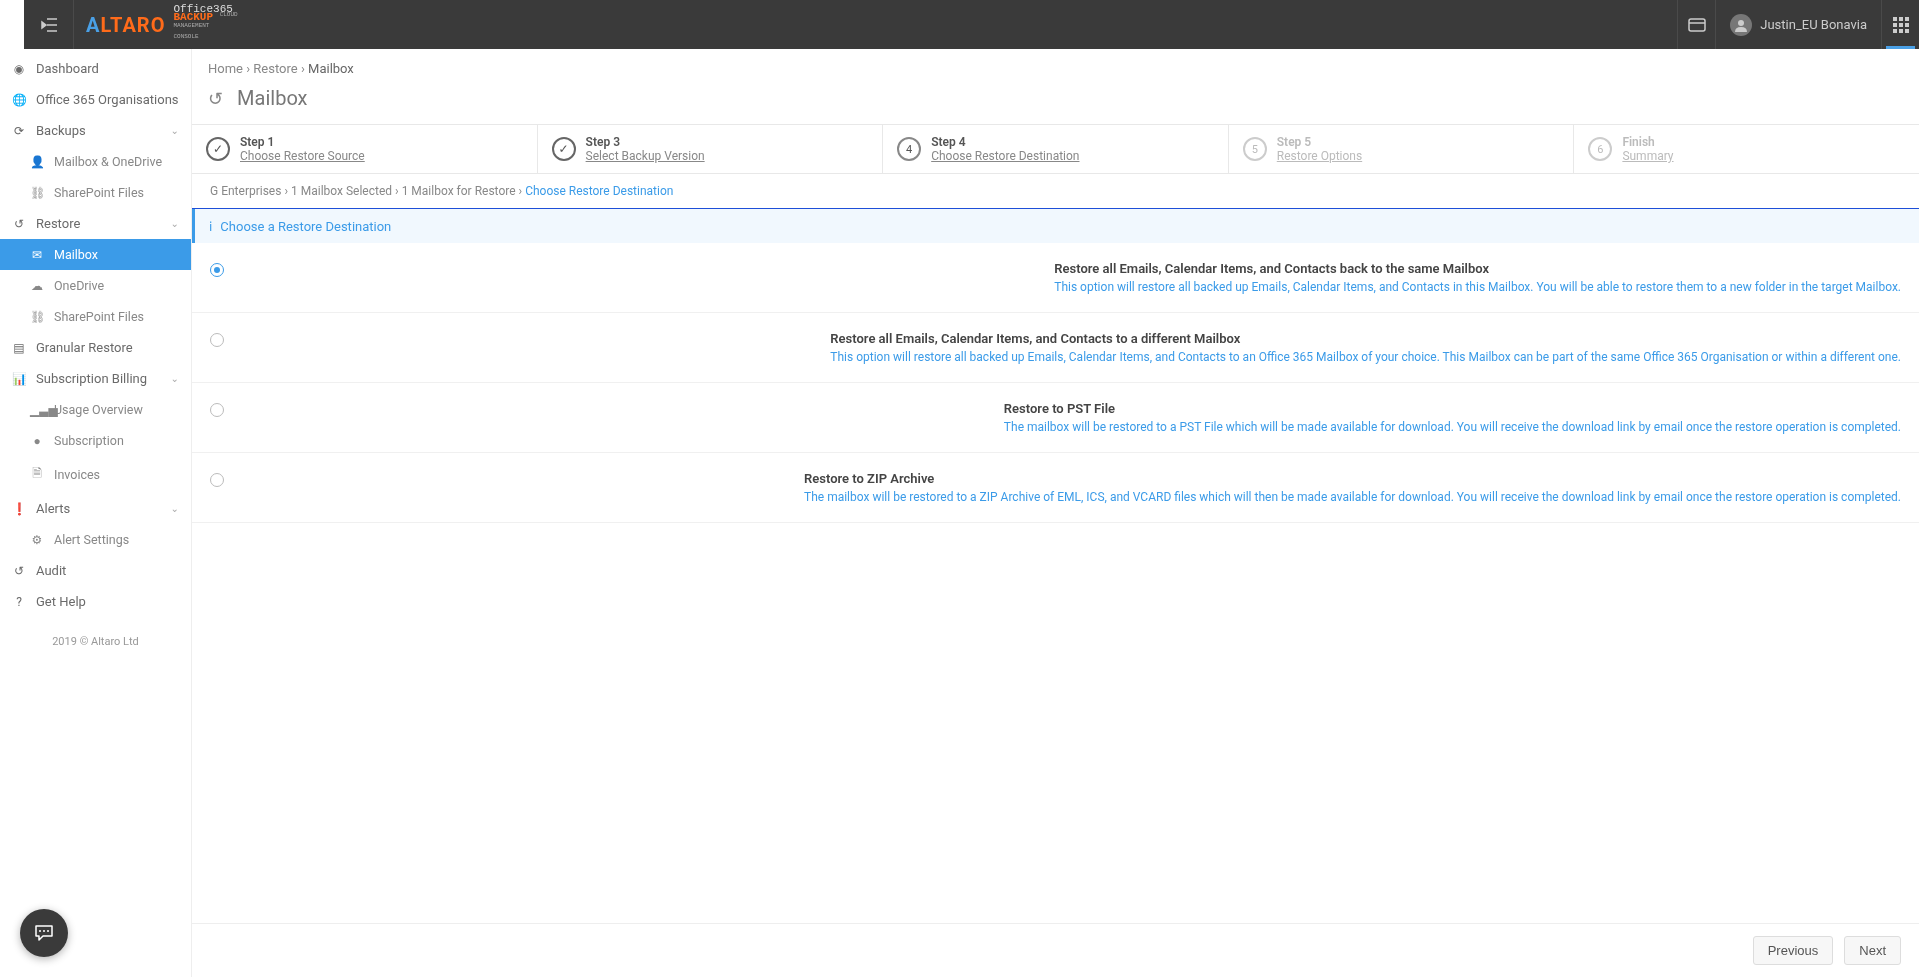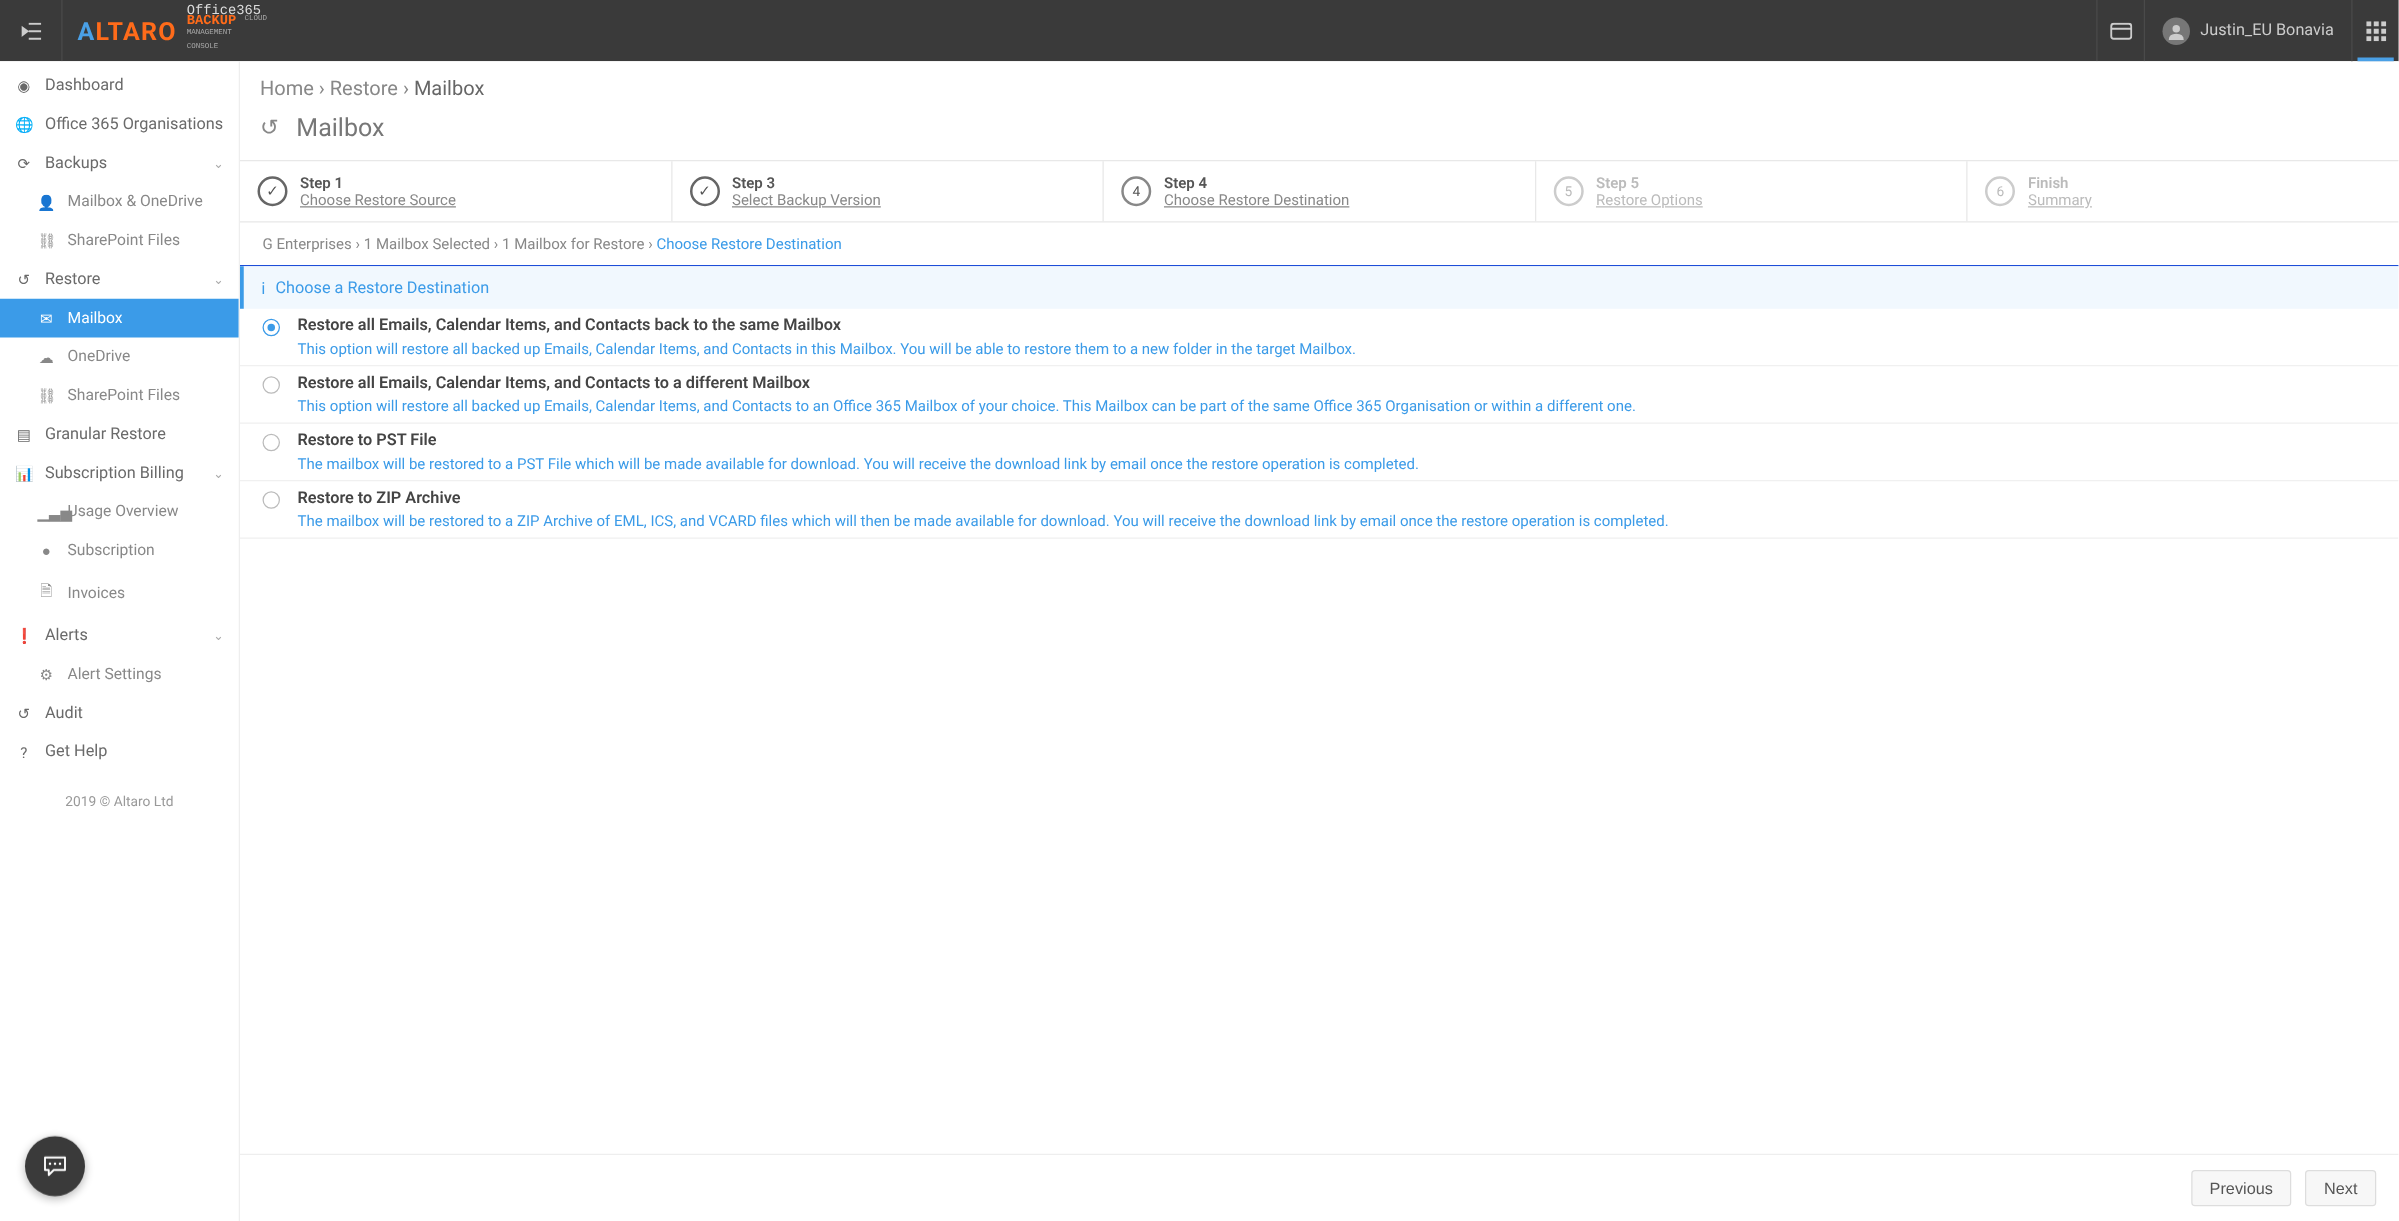--- a/index.html
+++ b/index.html
@@ -1,17 +1,17 @@
 <!DOCTYPE html>
 <html><head>
 <meta charset="utf-8">
 <style>
 * { box-sizing: border-box; margin: 0; padding: 0; }
 body { font-family: -apple-system, BlinkMacSystemFont, "Segoe UI", Roboto, "Helvetica Neue", Arial, sans-serif; background: #fff; color: #555; font-size: 13px; }
-.topbar { background: #3a3a3a; height: 49px; display: flex; align-items: center; color: #ccc; }
+.topbar { background: #3a3a3a; height: 49px; display: flex; align-items: center; color: #ccc; margin-left: 24px; }
 .topbar-toggle { width: 50px; text-align: center; font-size: 16px; cursor: pointer; border-right: 1px solid #4a4a4a; height: 100%; display: flex; align-items: center; justify-content: center; }
 .brand { display: flex; align-items: center; padding: 0 12px; height: 100%; }
 .brand-logo { font-weight: 700; font-size: 20px; letter-spacing: 1px; color: #ff6b1a; }
 .brand-logo .a1 { color: #4aa0e6; }
 .brand-sub { margin-left: 8px; line-height: 1.0; font-family: Liberation Mono, monospace; }
 .brand-sub .l1 { font-size: 11px; color: #ddd; }
 .brand-sub .l1 b { color: #ff6b1a; font-weight: 700; }
 .topbar-spacer { flex: 1; }
 .topbar-icon-btn { width: 38px; height: 49px; display: flex; align-items: center; justify-content: center; cursor: pointer; border-left: 1px solid #4a4a4a; }
 .topbar-user { display: flex; align-items: center; padding: 0 14px; height: 49px; cursor: pointer; border-left: 1px solid #4a4a4a; gap: 8px; }
@@ -24,21 +24,21 @@
 .nav-item { display: flex; align-items: center; padding: 8px 12px; color: #6a6a6a; cursor: pointer; font-size: 13px; gap: 10px; }
 .nav-item.sub { padding-left: 30px; font-size: 12.5px; color: #888; }
 .nav-item.active { background: #3b9be8; color: #fff; }
 .nav-item .chev { margin-left: auto; font-size: 10px; color: #aaa; }
 .nav-icon { width: 14px; text-align: center; font-size: 12px; }
 .sidebar-footer { text-align: center; font-size: 11px; color: #999; padding: 18px 0; }
 
 .chat-bubble { position: fixed; left: 20px; bottom: 20px; width: 48px; height: 48px; border-radius: 50%; background: #3a3a3a; display: flex; align-items: center; justify-content: center; box-shadow: 0 2px 8px rgba(0,0,0,0.3); cursor: pointer; }
 
 .main { flex: 1; display: flex; flex-direction: column; background: #fff; overflow: hidden; }
-.breadcrumb-top { padding: 12px 16px 4px; font-size: 16px; color: #888; }
+.breadcrumb-top { padding: 12px 16px 4px; font-size: 13px; color: #888; }
 .page-heading { display: flex; align-items: center; gap: 14px; padding: 6px 16px 14px; }
 .page-heading .icn { font-size: 18px; color: #888; }
 .page-heading h1 { font-size: 20px; font-weight: 400; color: #777; }
 
 .wizard { display: flex; border-top: 1px solid #e8e8e8; border-bottom: 1px solid #e8e8e8; }
 .wiz-step { flex: 1; display: flex; align-items: center; gap: 10px; padding: 10px 14px; border-right: 1px solid #e8e8e8; min-width: 0; }
 .wiz-step:last-child { border-right: none; }
 .wiz-circle { width: 24px; height: 24px; border-radius: 50%; border: 2px solid #888; display: flex; align-items: center; justify-content: center; font-size: 11px; color: #555; flex-shrink: 0; }
 .wiz-circle.done { border-color: #666; }
 .wiz-circle.done::after { content: '✓'; color: #555; font-size: 12px; }
@@ -46,21 +46,21 @@
 .wiz-text .t1 { font-size: 12px; color: #555; font-weight: 600; }
 .wiz-text .t2 { font-size: 12px; color: #888; text-decoration: underline; }
 .wiz-step.muted .t1, .wiz-step.muted .t2 { color: #bbb; }
 
 .sub-breadcrumb { padding: 10px 18px; font-size: 12px; color: #888; border-bottom: 1px solid #1d4ed8; }
 .sub-breadcrumb .current { color: #3b9be8; }
 
 .info-banner { border-left: 3px solid #3b9be8; background: #f1f8fe; padding: 8px 14px; color: #3b9be8; font-size: 13px; display: flex; align-items: center; gap: 8px; }
 
 .options { flex: 1; overflow-y: auto; }
-.option-row { display: flex; align-items: flex-start; padding: 6px 18px; border-bottom: 1px solid #f0f0f0; gap: 14px; cursor: pointer; }
+.option-row { display: flex; align-items: flex-start; padding: 18px 18px; border-bottom: 1px solid #f0f0f0; gap: 14px; cursor: pointer; justify-content: space-between; }
 .option-row .radio { width: 14px; height: 14px; border-radius: 50%; border: 1.5px solid #bbb; margin-top: 2px; flex-shrink: 0; position: relative; }
 .option-row.selected .radio { border-color: #3b9be8; }
 .option-row.selected .radio::after { content: ''; position: absolute; inset: 3px; border-radius: 50%; background: #3b9be8; }
 .option-row .opt-title { font-size: 13px; font-weight: 600; color: #444; margin-bottom: 4px; }
 .option-row .opt-desc { font-size: 12px; color: #3b9be8; }
 
 .footer-actions { padding: 12px 18px; display: flex; justify-content: flex-end; gap: 11px; border-top: 1px solid #eee; }
 .btn { padding: 6px 14px; border: 1px solid #ddd; background: #f7f7f7; border-radius: 3px; cursor: pointer; font-size: 13px; color: #555; }
 
 svg { display: block; }

